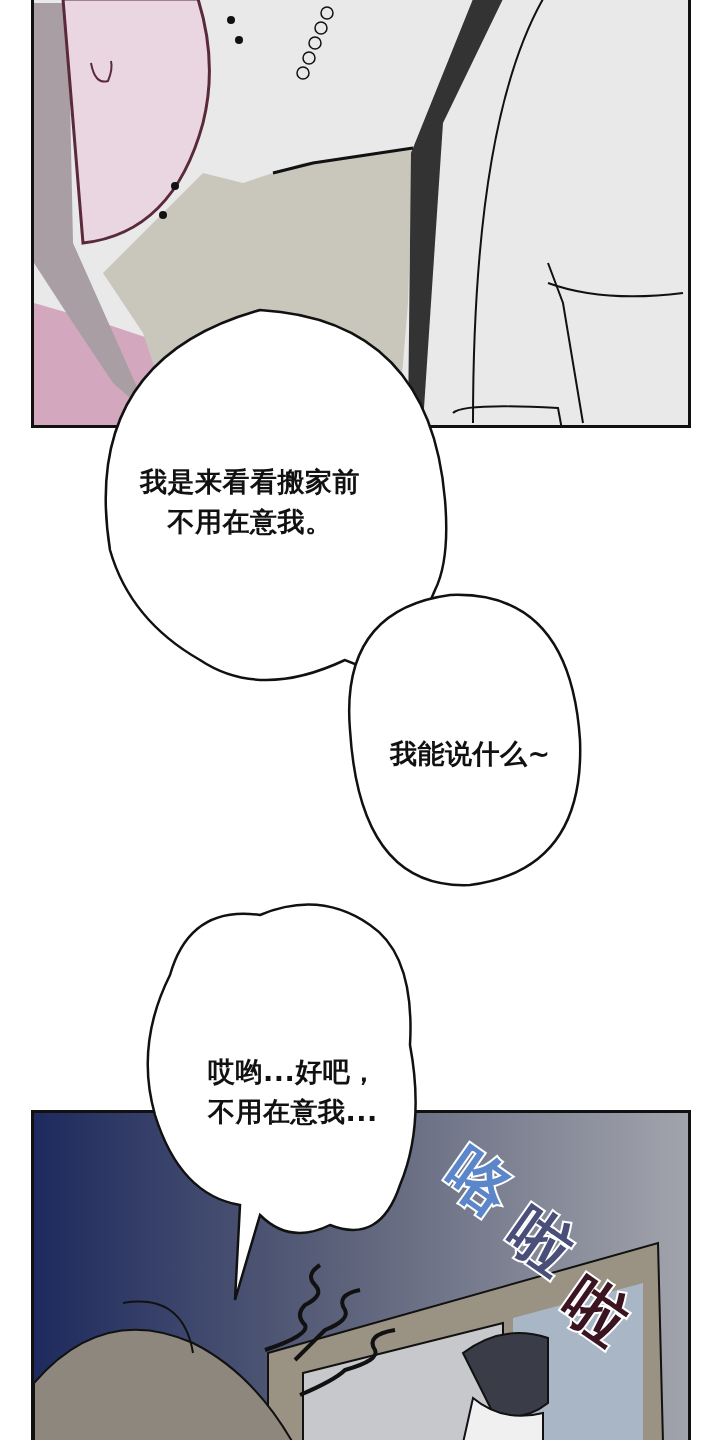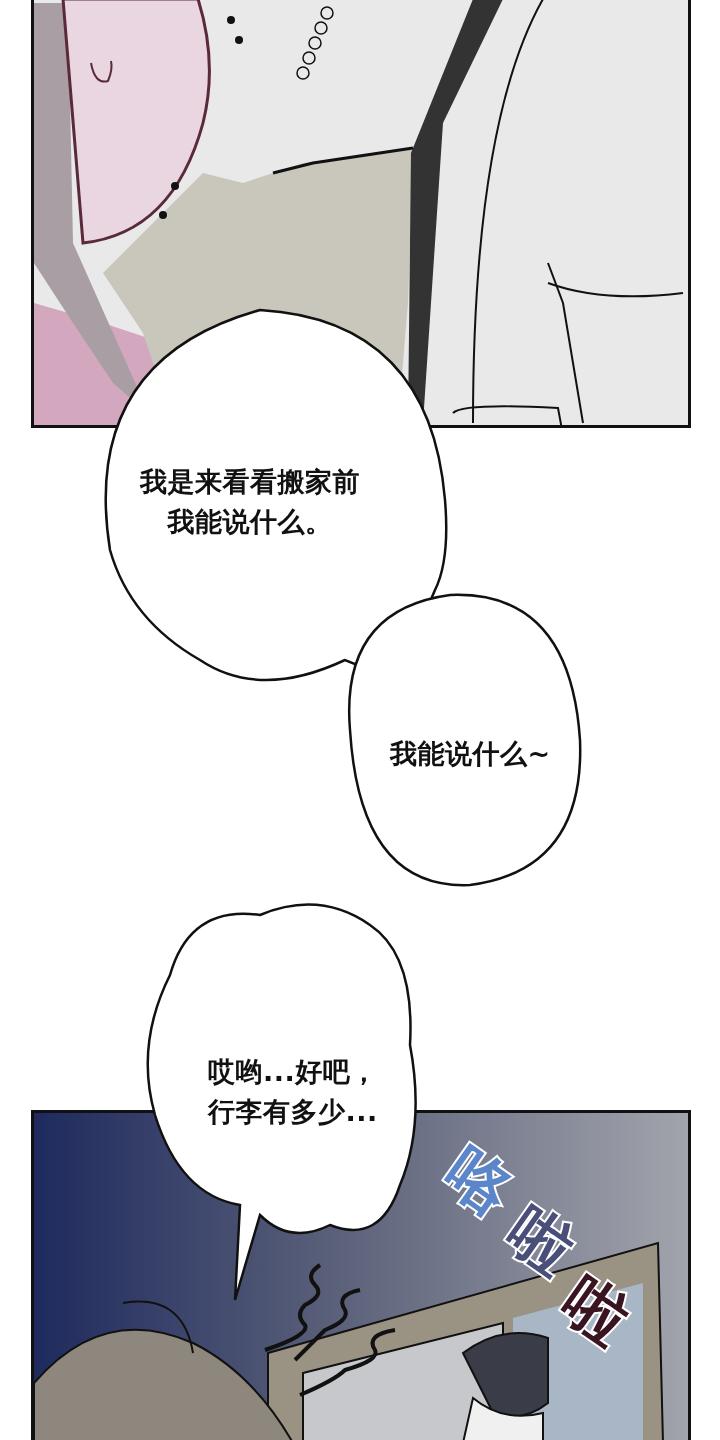--- a/index.html
+++ b/index.html
@@ -45,21 +45,21 @@
     <circle cx="318" cy="25" r="6" fill="none" stroke="#111" stroke-width="1.5"></circle>
     <circle cx="324" cy="10" r="6" fill="none" stroke="#111" stroke-width="1.5"></circle>
     <path d="M450,410 Q460,400 555,405 L560,432" fill="none" stroke="#111" stroke-width="2"></path>
   </svg>
 </div>
 
 <svg class="abs" style="left:100px; top:300px;" width="360" height="400">
   <path d="M10,250 Q-20,60 160,10 Q330,20 345,200 Q350,260 335,290 Q320,330 270,370 L245,360 Q160,400 100,360 Q30,320 10,250 Z" fill="#fff" stroke="#111" stroke-width="2.5"></path>
 </svg>
 <div class="bubble-text" style="left:140px; top:462px; text-align:center;">我是来看看搬家前
-我能说什么。</div>
+不用在意我。</div>
 
 <svg class="abs" style="left:340px; top:590px;" width="250" height="305">
   <path d="M10,140 Q0,20 110,5 Q230,0 240,150 Q245,280 130,295 Q20,300 10,140 Z" fill="#fff" stroke="#111" stroke-width="2.5"></path>
 </svg>
 <div class="bubble-text" style="left:390px; top:734px;">我能说什么~</div>
 
 <div class="panel" style="left:31px; top:1110px; width:660px; height:340px;">
   <svg width="660" height="340" viewBox="31 1110 660 340">
     <defs>
       <linearGradient id="bg2" x1="0" y1="0" x2="1" y2="0">
@@ -85,17 +85,17 @@
 <svg class="abs" style="left:245px; top:1255px;" width="160" height="160">
   <path d="M75,10 Q60,20 70,30 Q80,40 60,50 Q50,60 60,70 Q65,80 20,95" fill="none" stroke="#111" stroke-width="4"></path>
   <path d="M115,35 Q90,40 100,55 Q105,65 80,75 Q70,85 50,105" fill="none" stroke="#111" stroke-width="4"></path>
   <path d="M150,75 Q120,80 130,95 Q135,105 100,115 Q90,125 55,140" fill="none" stroke="#111" stroke-width="4"></path>
 </svg>
 
 <svg class="abs" style="left:140px; top:895px;" width="290" height="420">
   <path d="M30,80 Q50,10 120,20 Q180,-5 230,30 Q275,60 270,150 Q285,230 260,290 Q240,350 190,330 Q150,350 120,320 L95,405 L100,310 Q40,300 15,220 Q-5,150 30,80 Z" fill="#fff" stroke="#111" stroke-width="2.5"></path>
 </svg>
 <div class="bubble-text" style="left:208px; top:1052px;">哎哟...好吧，
-行李有多少...</div>
+不用在意我...</div>
 
 <div class="sfx" style="left:448px; top:1150px; transform:rotate(35deg); color:#5b86c9;">咯</div>
 <div class="sfx" style="left:510px; top:1210px; transform:rotate(35deg); color:#4a4f7a;">啦</div>
 <div class="sfx" style="left:565px; top:1280px; transform:rotate(35deg); color:#3a1420;">啦</div>
 
 </body></html>

